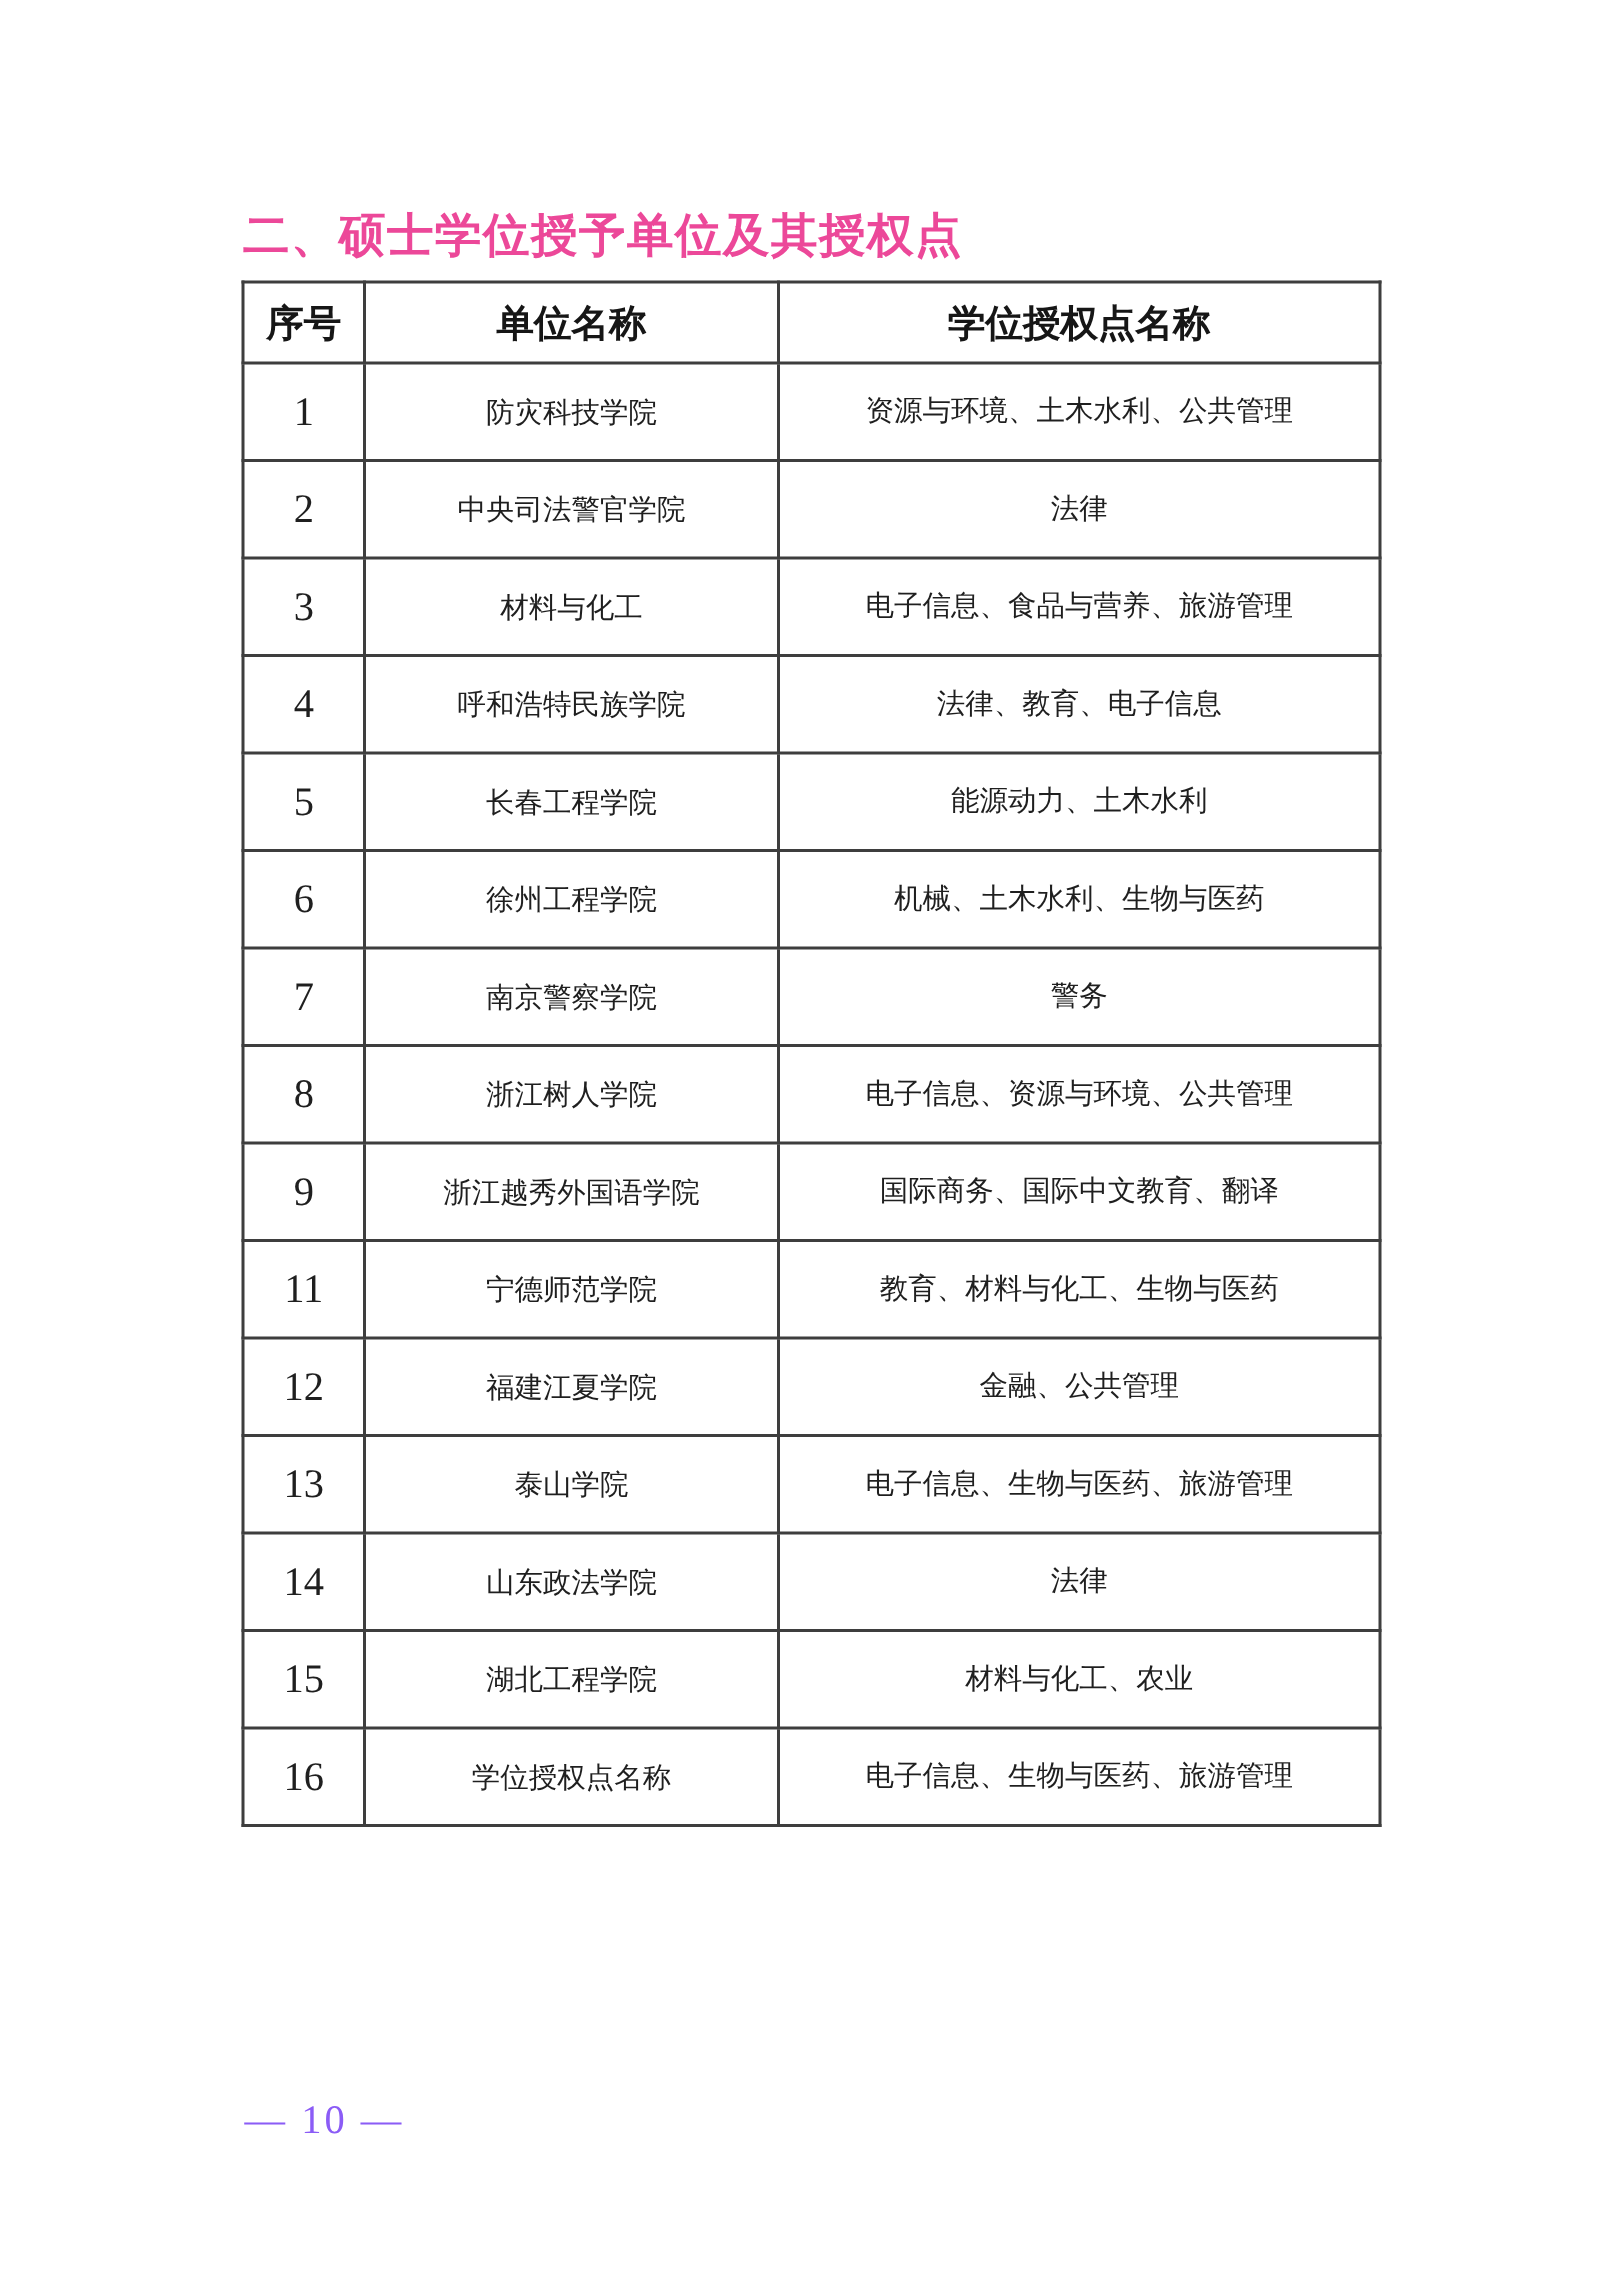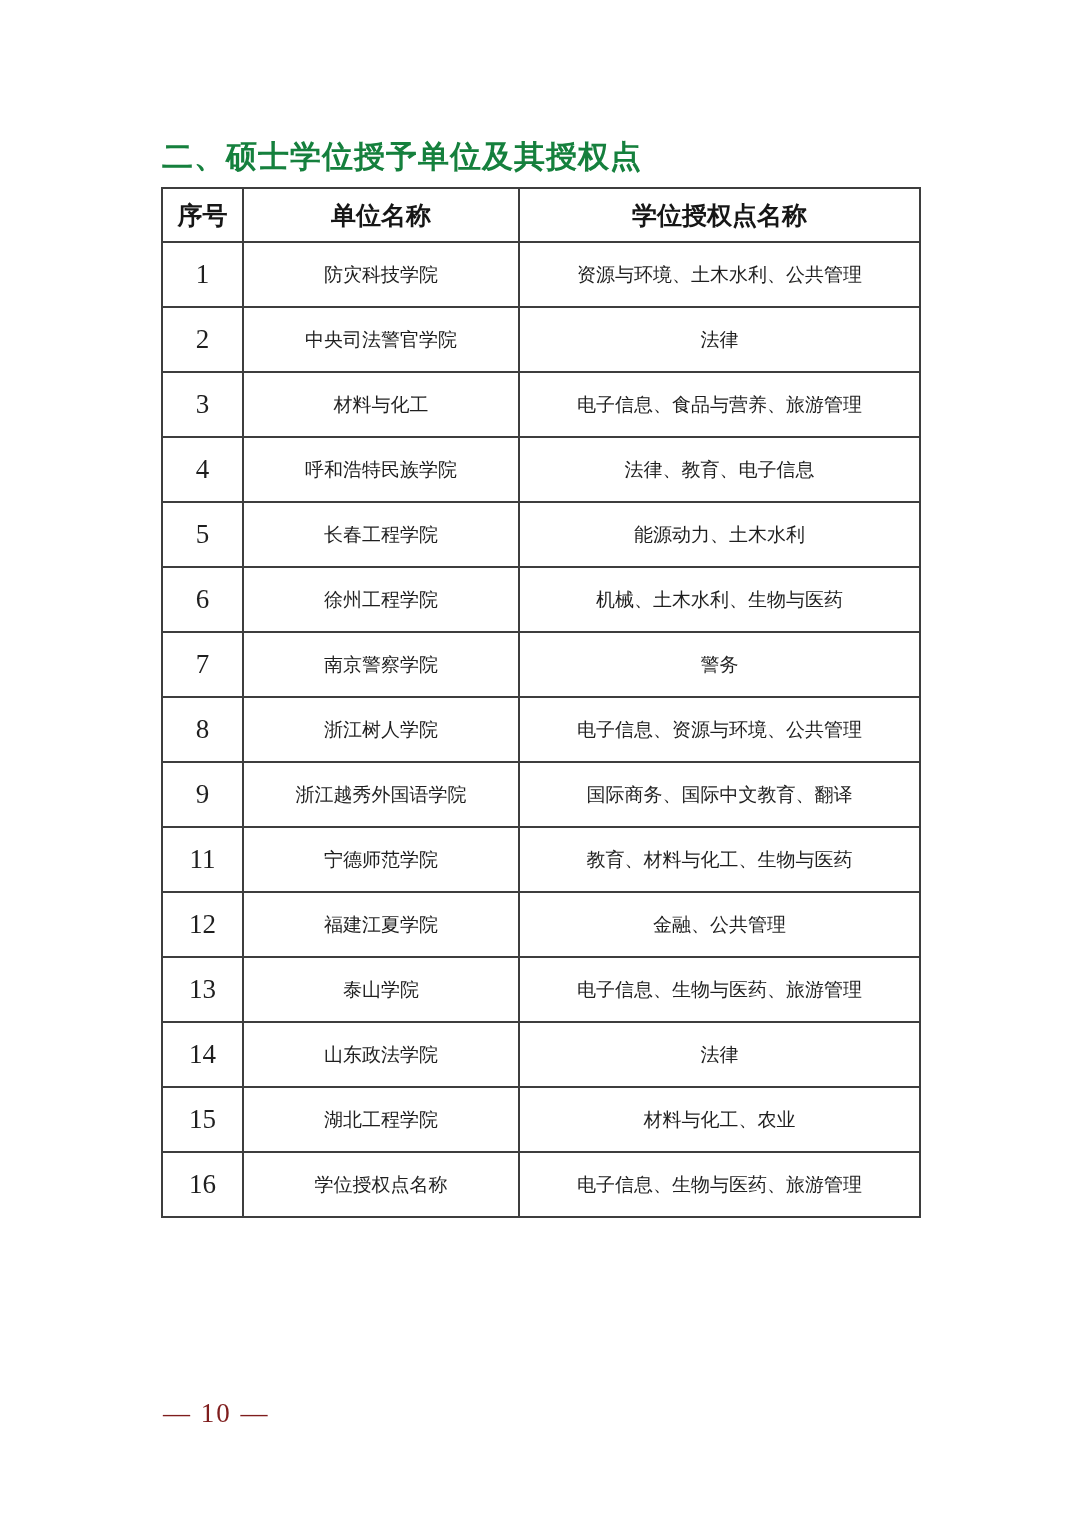--- a/index.html
+++ b/index.html
@@ -19,21 +19,21 @@
   }
   .doc-title {
     position: absolute;
     left: 162px;
     top: 136px;
     margin: 0;
     font-family: "Liberation Sans", "DejaVu Sans", sans-serif;
     font-weight: 700;
     font-size: 31px;
     letter-spacing: 1px;
-    color: #15803d;
+    color: #ec4899;
     white-space: nowrap;
   }
   table.degree-table {
     position: absolute;
     left: 161px;
     top: 187px;
     width: 758px;
     border-collapse: collapse;
     table-layout: fixed;
   }
@@ -68,21 +68,21 @@
   }
   .degree-table td.cell-points {
     white-space: pre-line;
     line-height: 1.55;
   }
   .page-footer {
     position: absolute;
     left: 163px;
     top: 1398px;
     font-size: 27px;
-    color: #7f1d1d;
+    color: #8b5cf6;
     letter-spacing: 2px;
     white-space: nowrap;
   }
 </style>
 </head>
 <body>
 
 <div class="page">
 
   <h1 class="doc-title">二、硕士学位授予单位及其授权点</h1>

